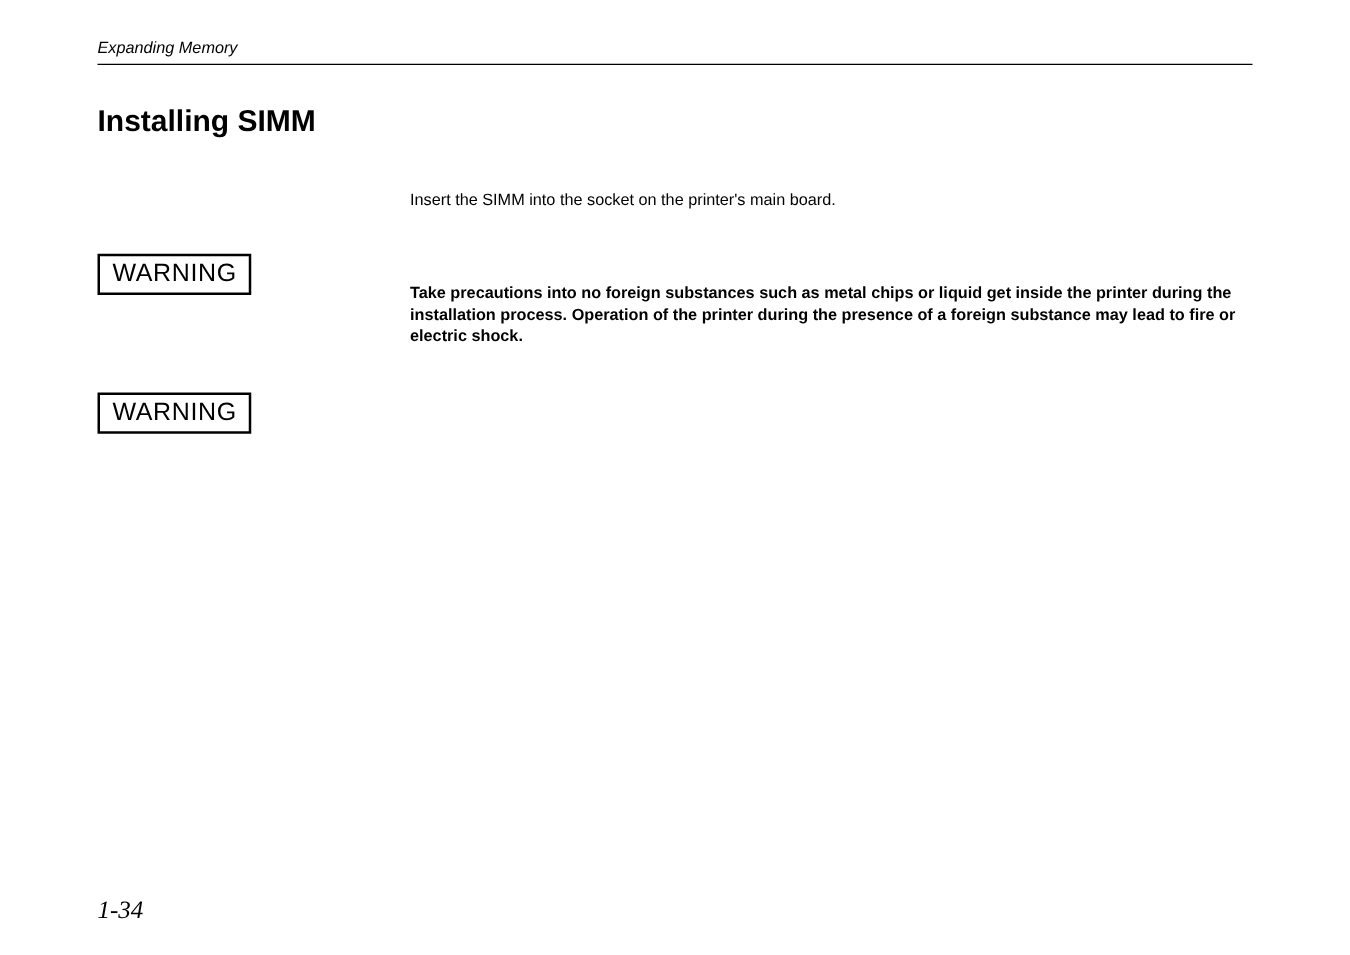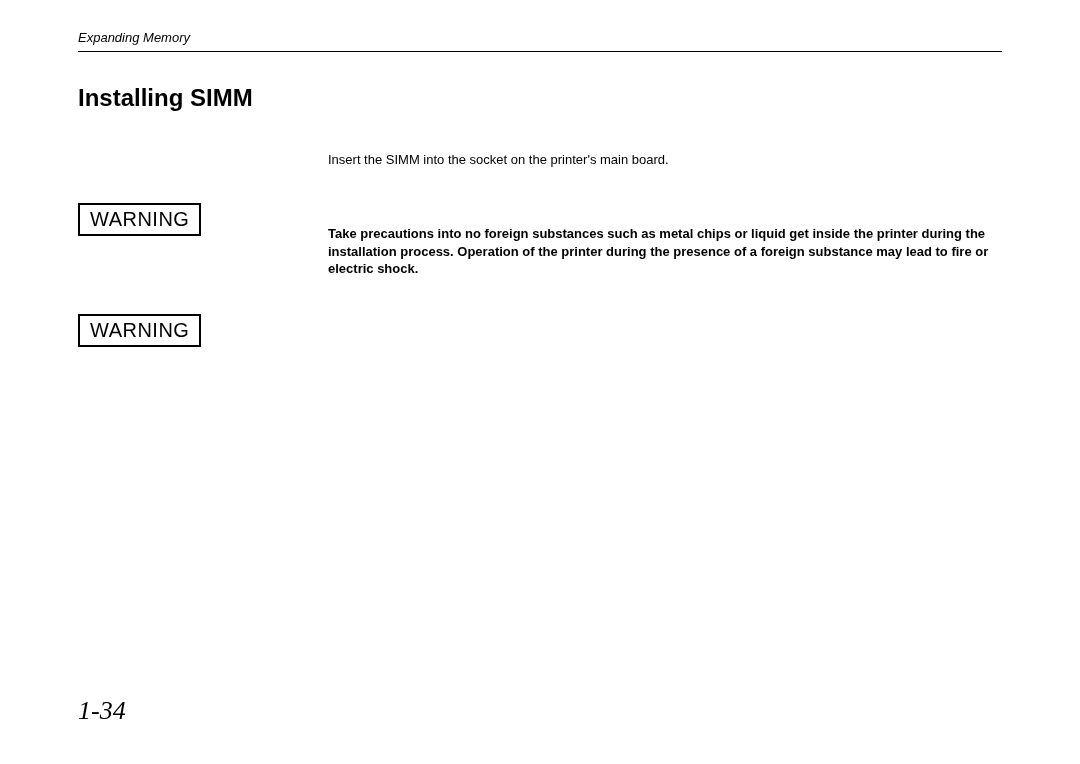--- a/index.html
+++ b/index.html
@@ -66,24 +66,24 @@
       margin-bottom: 36px;
     }
     .warning-row .label-col {
       padding-top: 0;
     }
     .warning-text-wrap {
       margin-top: 22px;
     }
     .page-number {
       position: absolute;
-      bottom: 38px;
+      bottom: 24px;
       left: 78px;
       font-style: italic;
-      font-size: 26px;
+      font-size: 20px;
       font-family: "Times New Roman", Times, serif;
     }
   </style>
 </head>
 <body>
 
 <div class="page">
 
   <div class="header">
     <span>Expanding Memory</span>

